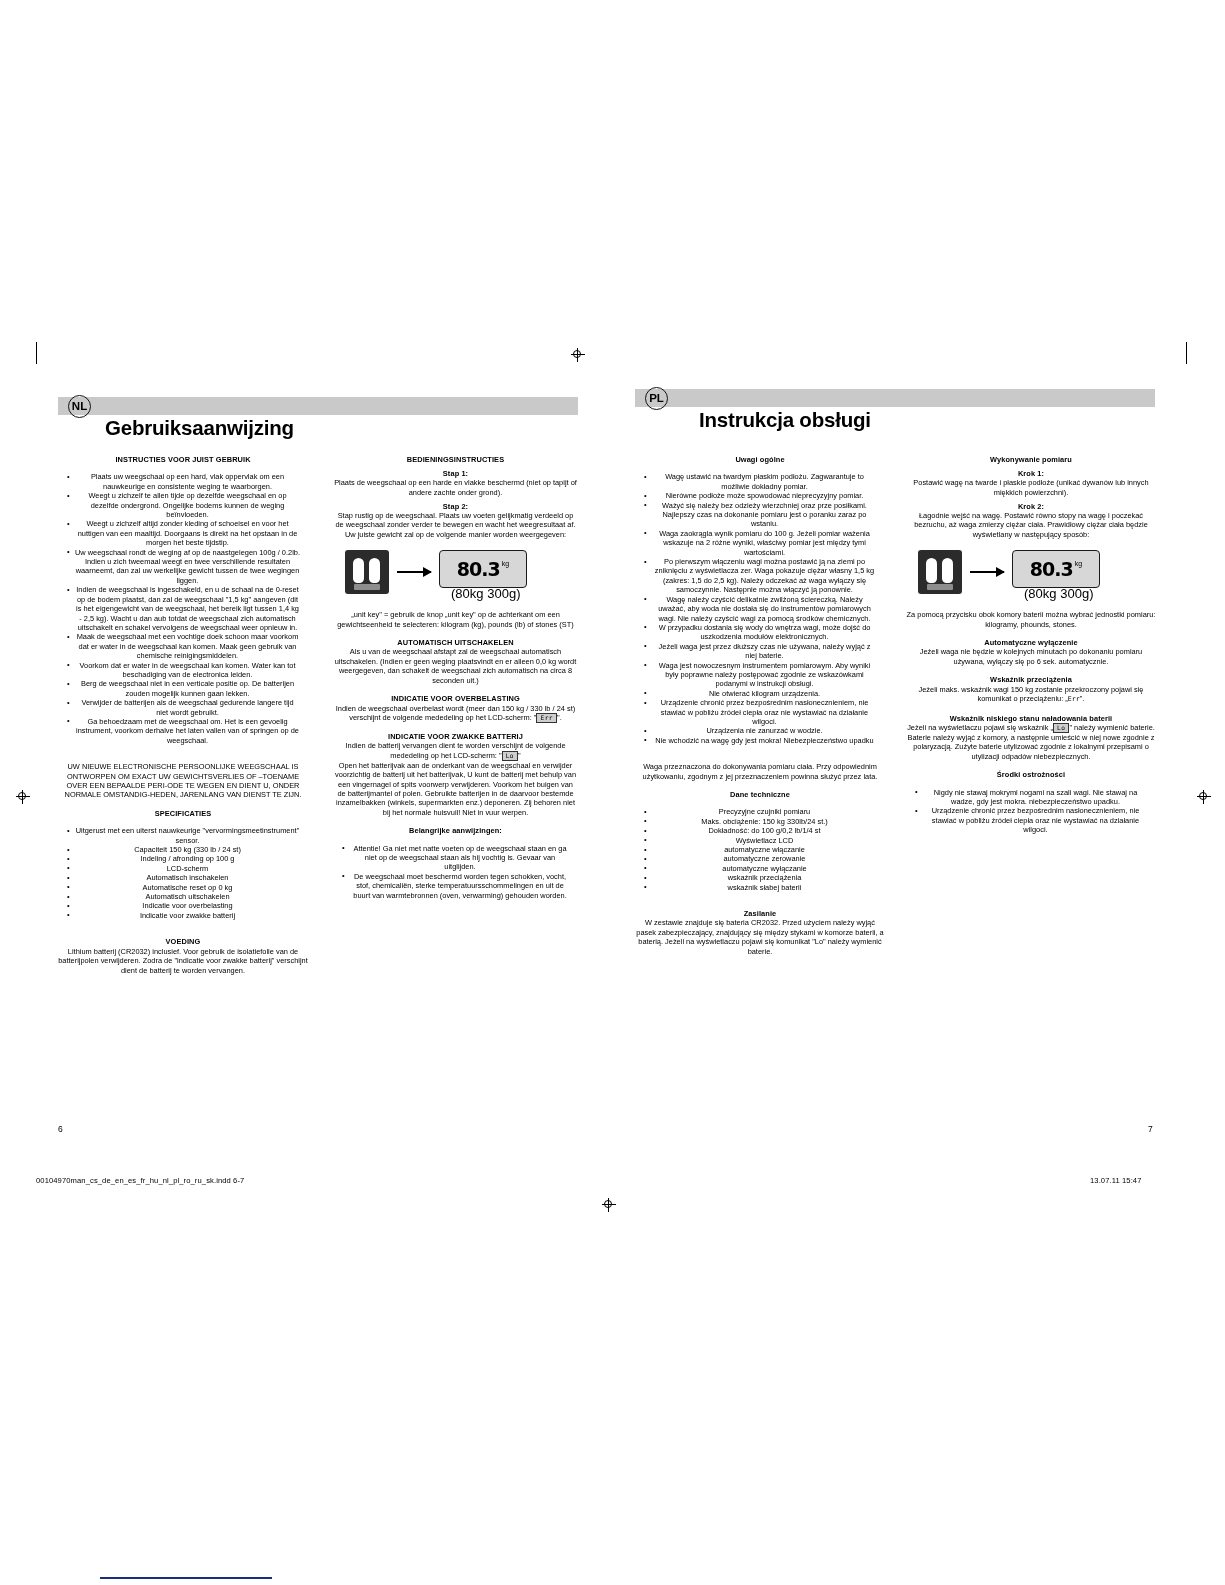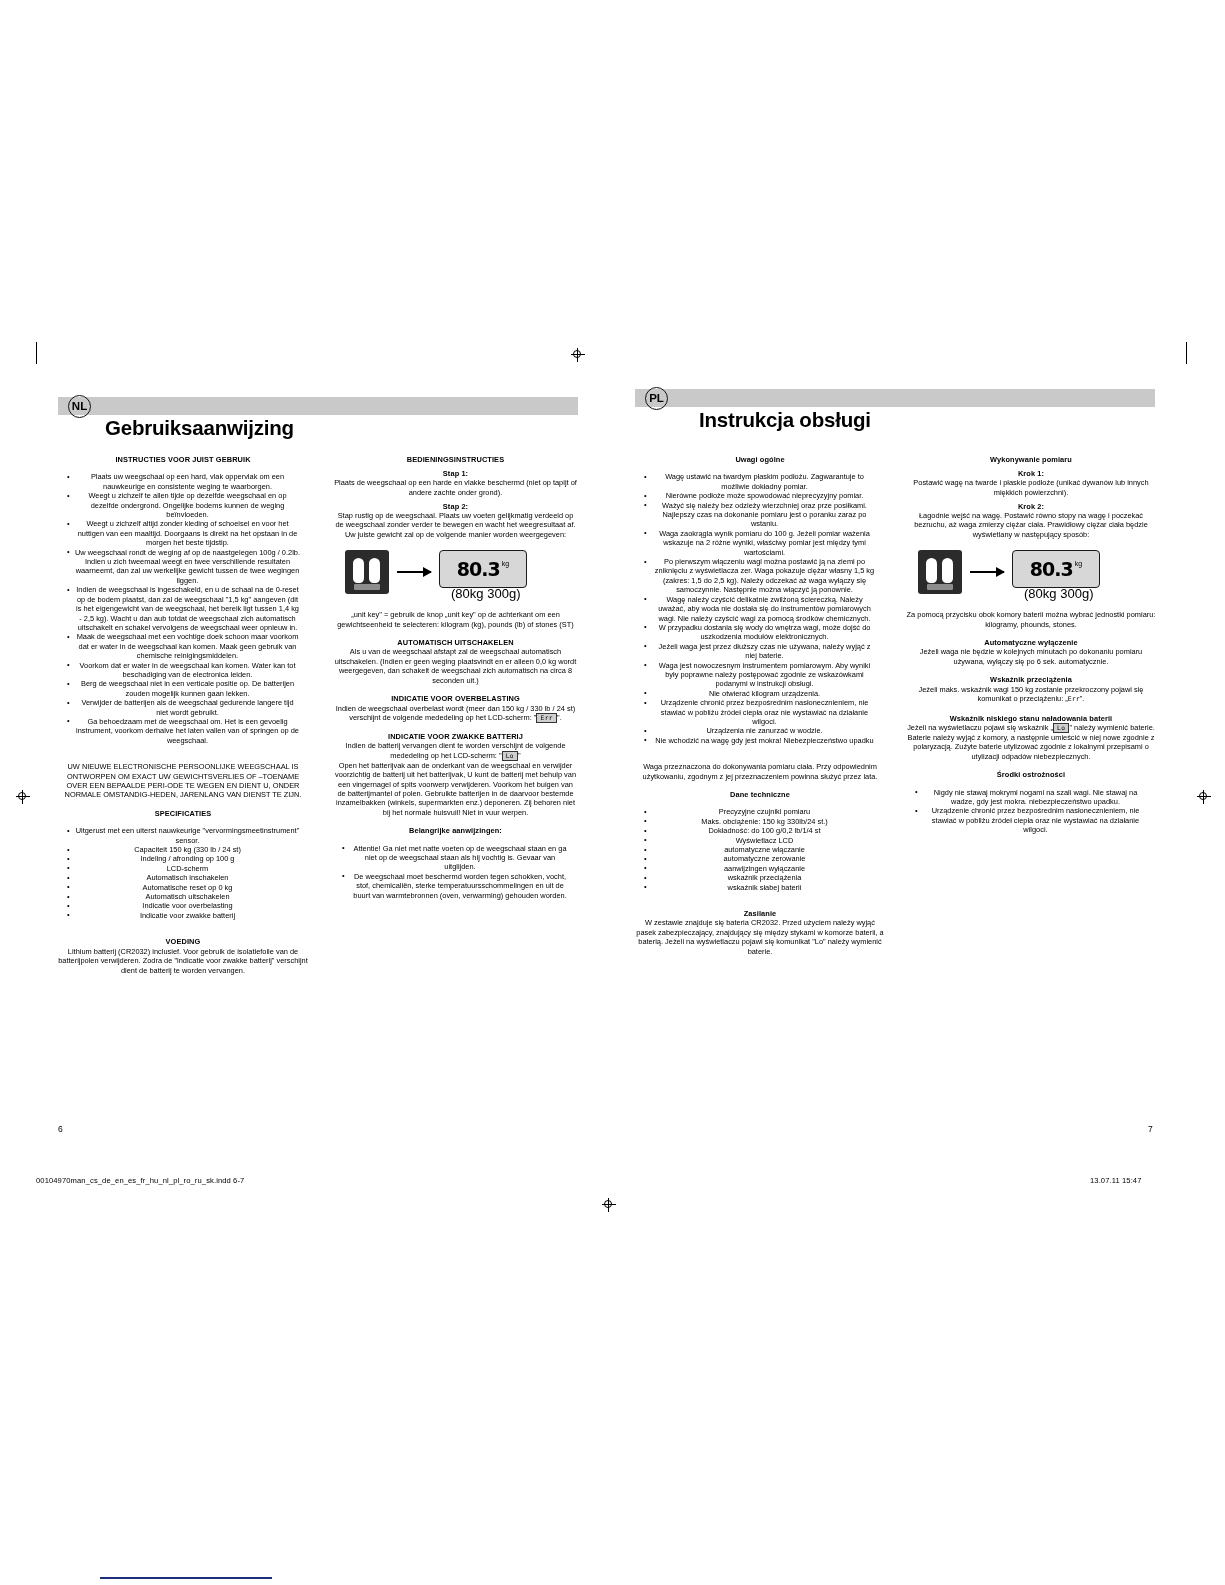--- a/index.html
+++ b/index.html
@@ -350,21 +350,21 @@
     <p>Waga przeznaczona do dokonywania pomiaru ciała. Przy odpowiednim użytkowaniu, zgodnym z jej przeznaczeniem powinna służyć przez lata.</p>
     <div class="gap"></div>
     <div class="sechead">Dane techniczne</div>
     <ul class="bul">
       <li>Precyzyjne czujniki pomiaru</li>
       <li>Maks. obciążenie: 150 kg 330lb/24 st.)</li>
       <li>Dokładność: do 100 g/0,2 lb/1/4 st</li>
       <li>Wyświetlacz LCD</li>
       <li>automatyczne włączanie</li>
       <li>automatyczne zerowanie</li>
-      <li>aanwijzingen wyłączanie</li>
+      <li>automatyczne wyłączanie</li>
       <li>wskaźnik przeciążenia</li>
       <li>wskaźnik słabej baterii</li>
     </ul>
     <div class="gap"></div>
     <div class="sechead">Zasilanie</div>
     <p>W zestawie znajduje się bateria CR2032. Przed użyciem należy wyjąć pasek zabezpieczający, znajdujący się między stykami w komorze baterii, a baterią. Jeżeli na wyświetlaczu pojawi się komunikat "Lo" należy wymienić baterie.</p>
   </div>
 
   <div class="col" style="left:906px; top:455px; width:250px;">
     <div class="sechead">Wykonywanie pomiaru</div>

